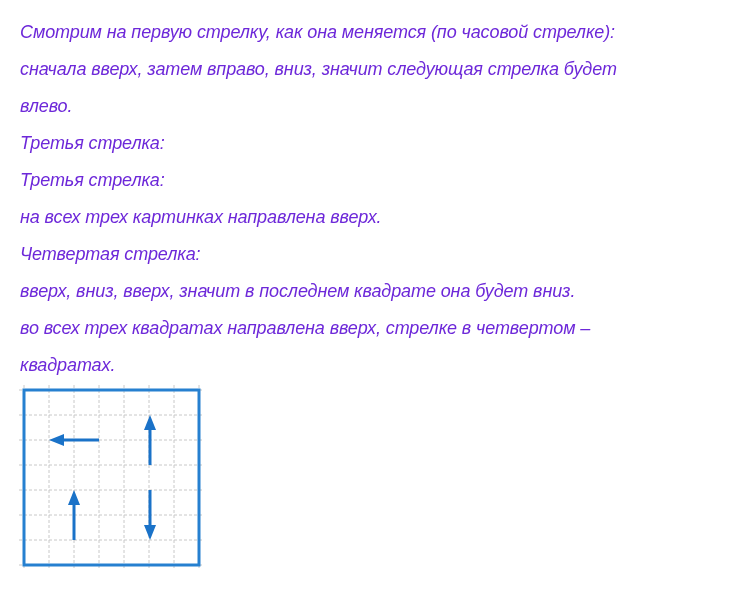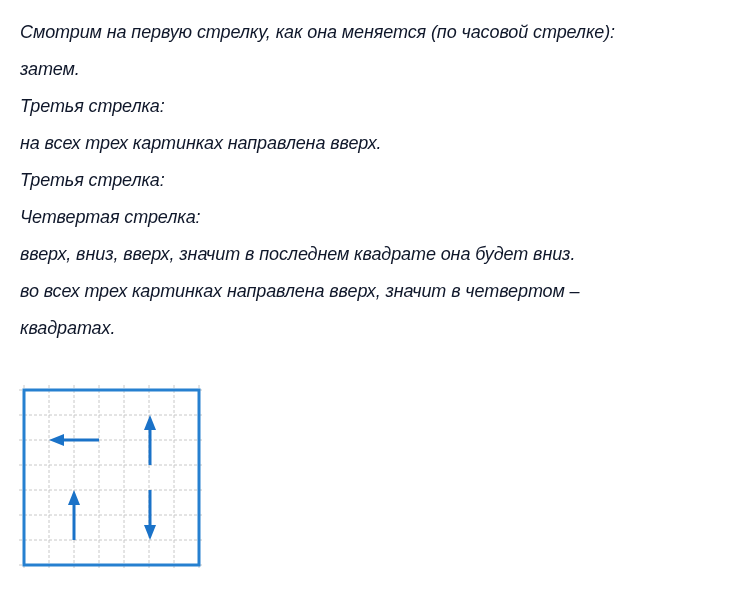--- a/index.html
+++ b/index.html
@@ -18,45 +18,46 @@
       position: absolute;
       left: 20px;
       top: 14px;
       width: 700px;
     }
     .line {
       font-style: italic;
       font-size: 18px;
       line-height: 37px;
       height: 37px;
-      color: #0f172a;
+      color: #6d28d9;
       white-space: nowrap;
       letter-spacing: -0.1px;
       margin: 0;
     }
     .diagram {
       position: absolute;
       left: 14px;
       top: 380px;
       width: 200px;
       height: 200px;
     }
   </style>
 </head>
 <body>
 
 <div class="content">
   <p class="line">Смотрим на первую стрелку, как она меняется (по часовой стрелке):</p>
-  <p class="line">затем.</p>
+  <p class="line">сначала вверх, затем вправо, вниз, значит следующая стрелка будет</p>
+  <p class="line">влево.</p>
+  <p class="line">Третья стрелка:</p>
   <p class="line">Третья стрелка:</p>
   <p class="line">на всех трех картинках направлена вверх.</p>
-  <p class="line">Третья стрелка:</p>
   <p class="line">Четвертая стрелка:</p>
   <p class="line">вверх, вниз, вверх, значит в последнем квадрате она будет вниз.</p>
-  <p class="line">во всех трех картинках направлена вверх, значит в четвертом –</p>
+  <p class="line">во всех трех квадратах направлена вверх, стрелке в четвертом –</p>
   <p class="line">квадратах.</p>
 </div>
 
 <div class="diagram">
   
   <svg width="200" height="200" viewBox="0 0 200 200" xmlns="http://www.w3.org/2000/svg">
     <g stroke="#c8c8c8" stroke-width="1" stroke-dasharray="3,2">
 
       <line x1="35" y1="5" x2="35" y2="190"></line>
       <line x1="60" y1="5" x2="60" y2="190"></line>

